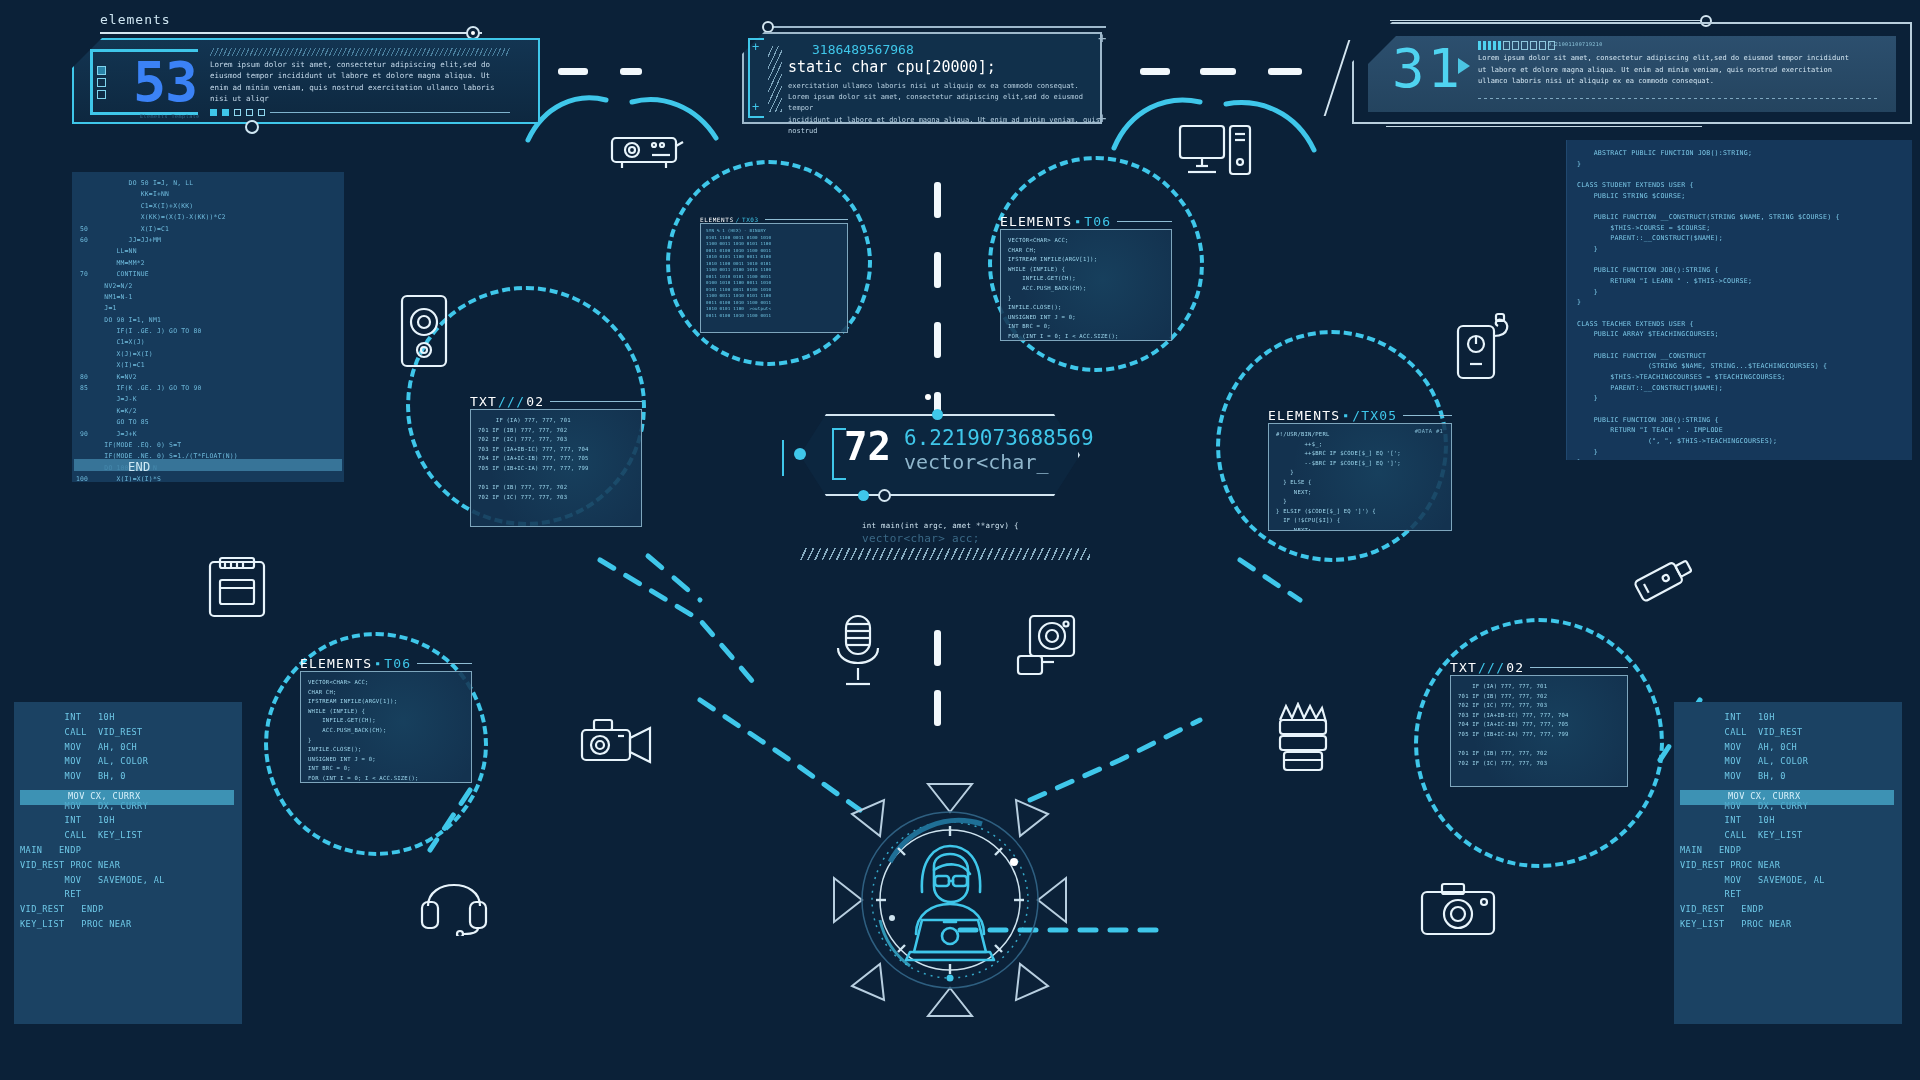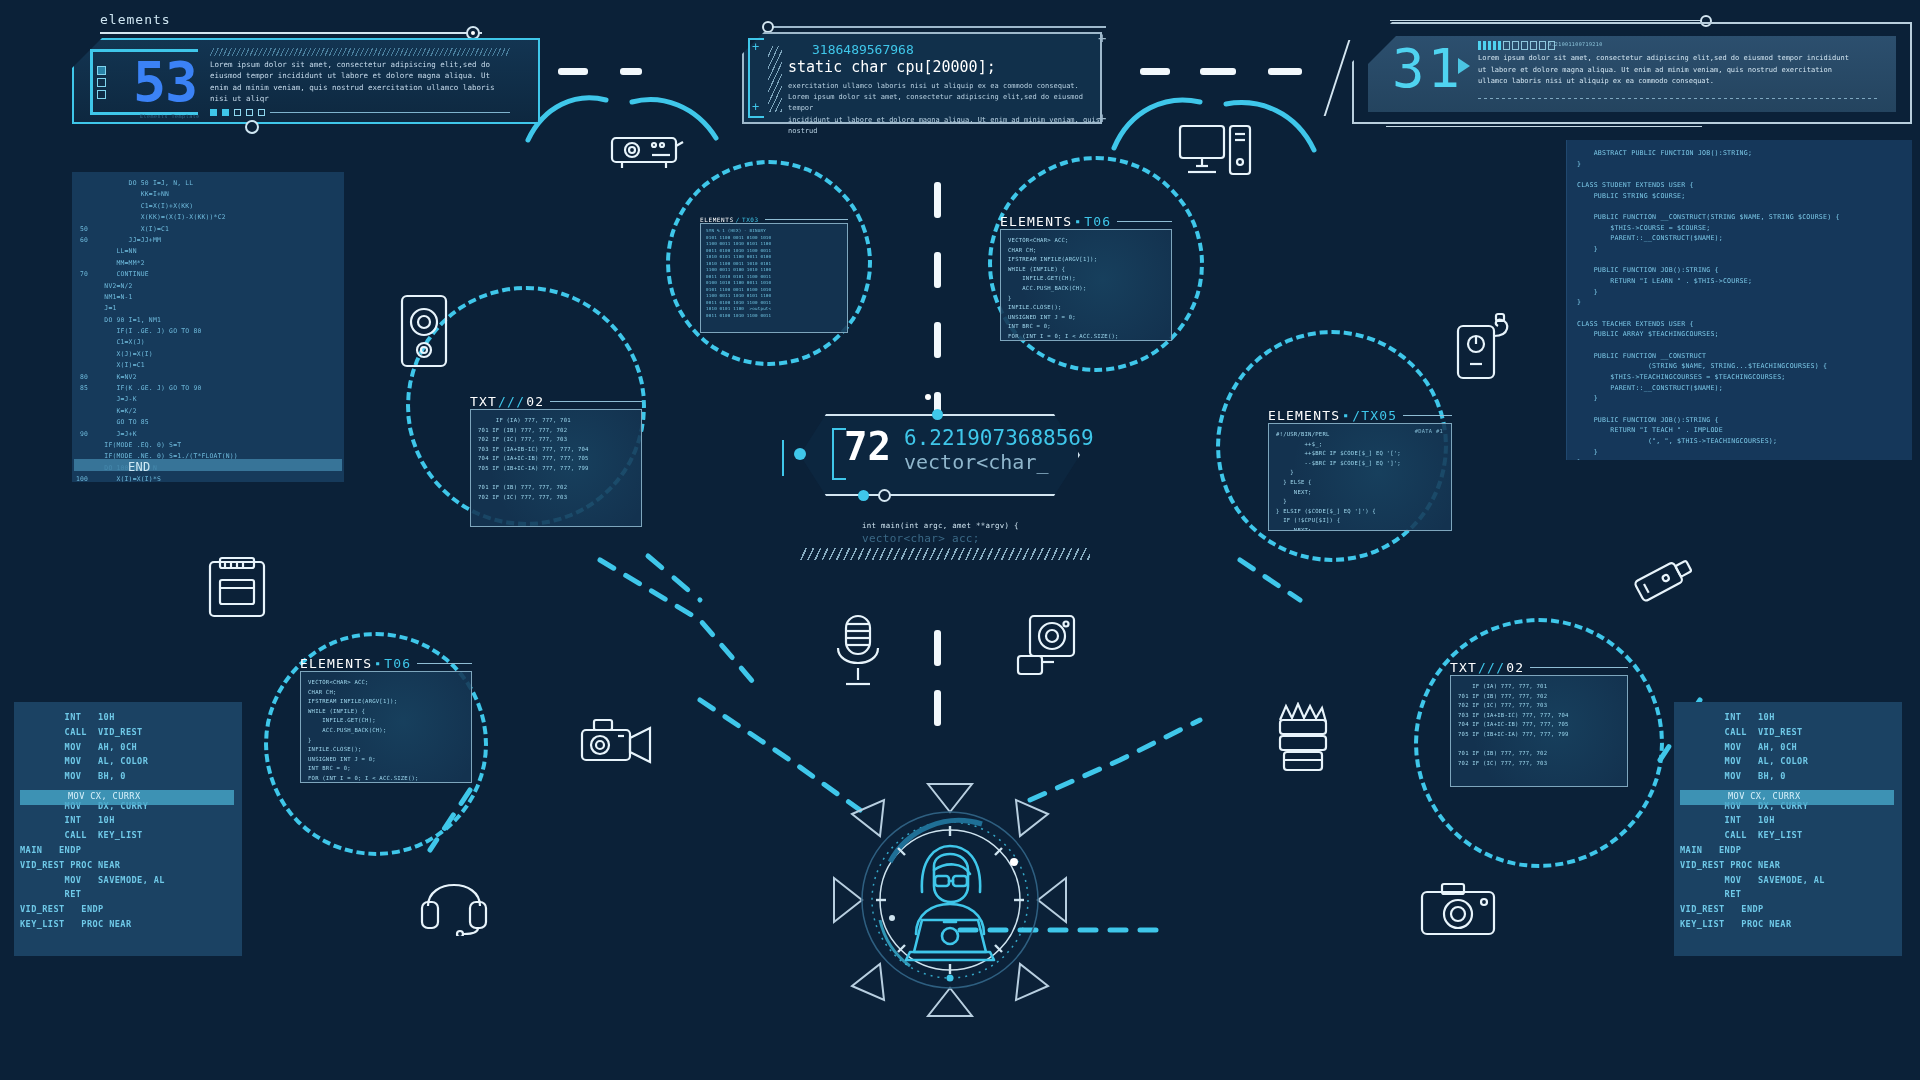--- a/index.html
+++ b/index.html
@@ -188,25 +188,24 @@
   #fortran-hl {
     left: 74px; top: 459px; width: 268px; height: 12px;
     background: #3d7fa3; opacity: .85;
   }
   #fortran-hl-txt {
     left: 128px; top: 460px; font-size: 12px; color: #cfe9f5; letter-spacing: .3px;
   }
 
   
   .asm-panel {
-    width: 228px; height: 254px;
+    width: 228px; height: 322px;
     background: #1b4263;
     padding: 8px 6px;
     overflow: hidden;
-    font-weight: bold;
   }
   .asm-panel pre {
     font-size: 8.6px; line-height: 1.72; color: #6fc9e8;
     white-space: pre; letter-spacing: .4px;
   }
   #asm-left { left: 14px; top: 702px; }
   #asm-right { left: 1674px; top: 702px; }
   .asm-hl {
     width: 214px; height: 15px; background: #46a3c6; opacity: .82;
   }

